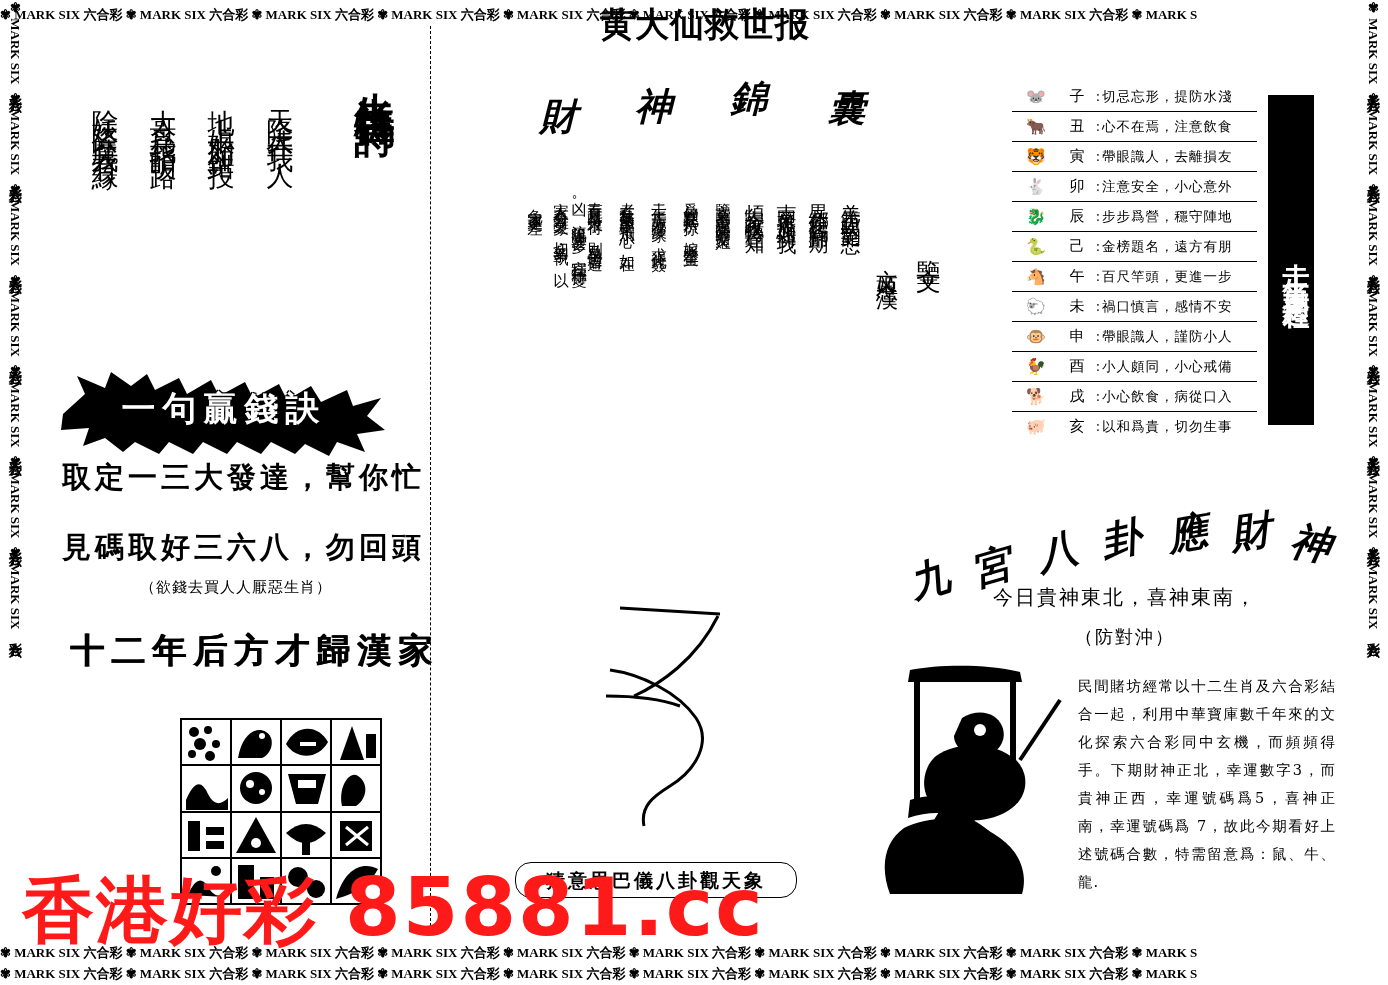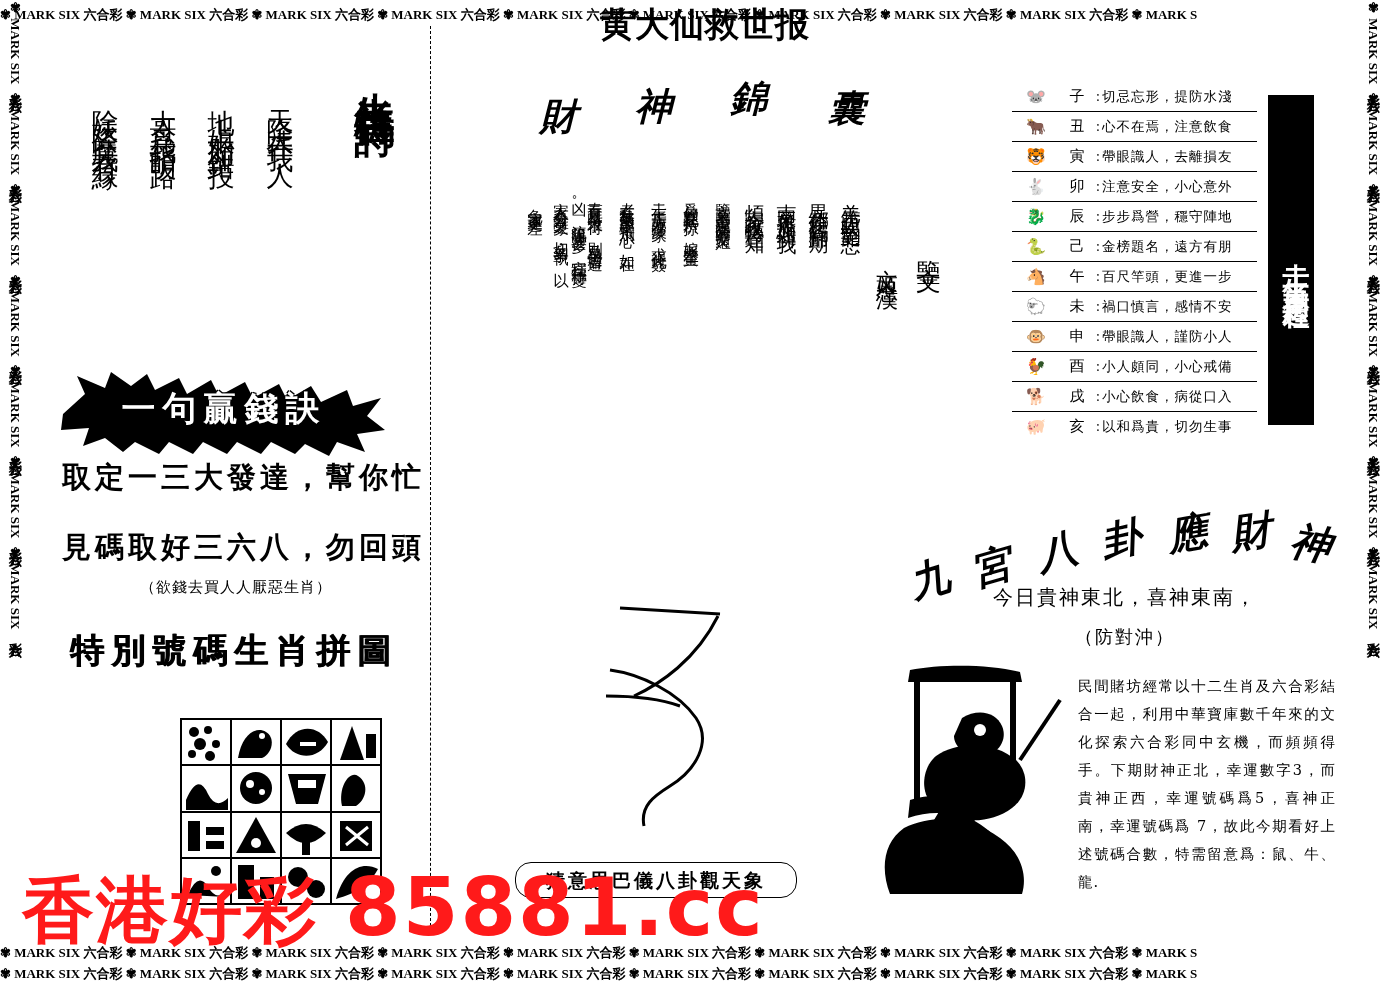--- a/index.html
+++ b/index.html
@@ -169,21 +169,21 @@
     <svg width="330" height="84" viewBox="0 0 330 84">
       <polygon fill="#000" points="4,42 26,22 18,4 46,16 52,0 72,14 88,2 96,18 120,6 128,22 152,8 160,24 186,10 194,26 220,12 228,28 252,14 262,30 288,18 294,34 322,26 308,44 326,58 298,62 306,80 278,70 270,84 246,72 236,82 212,70 202,82 178,70 168,82 144,70 134,82 110,70 100,82 76,70 64,80 46,66 24,74 30,56 2,58"></polygon>
     </svg>
     <div class="bt">一句贏錢訣</div>
   </div>
 
   <div class="lucky-line ll2">見碼取好三六八，勿回頭</div>
   <div class="lucky-line ll1">取定一三大發達，幫你忙</div>
   <div class="lucky-note">（欲錢去買人人厭惡生肖）</div>
 
-  <div class="sub-title">特別號碼生肖拼圖</div>
+  <div class="sub-title">十二年后方才歸漢家</div>
 
   <div class="grid">
     <div class="cell"><svg width="50" height="46">
           <g fill="#000">
             <circle cx="12" cy="12" r="5"></circle>
             <circle cx="26" cy="10" r="4"></circle>
             <circle cx="18" cy="24" r="6"></circle>
             <circle cx="34" cy="24" r="4"></circle>
             <circle cx="10" cy="34" r="4"></circle>
             <circle cx="28" cy="36" r="5"></circle>

